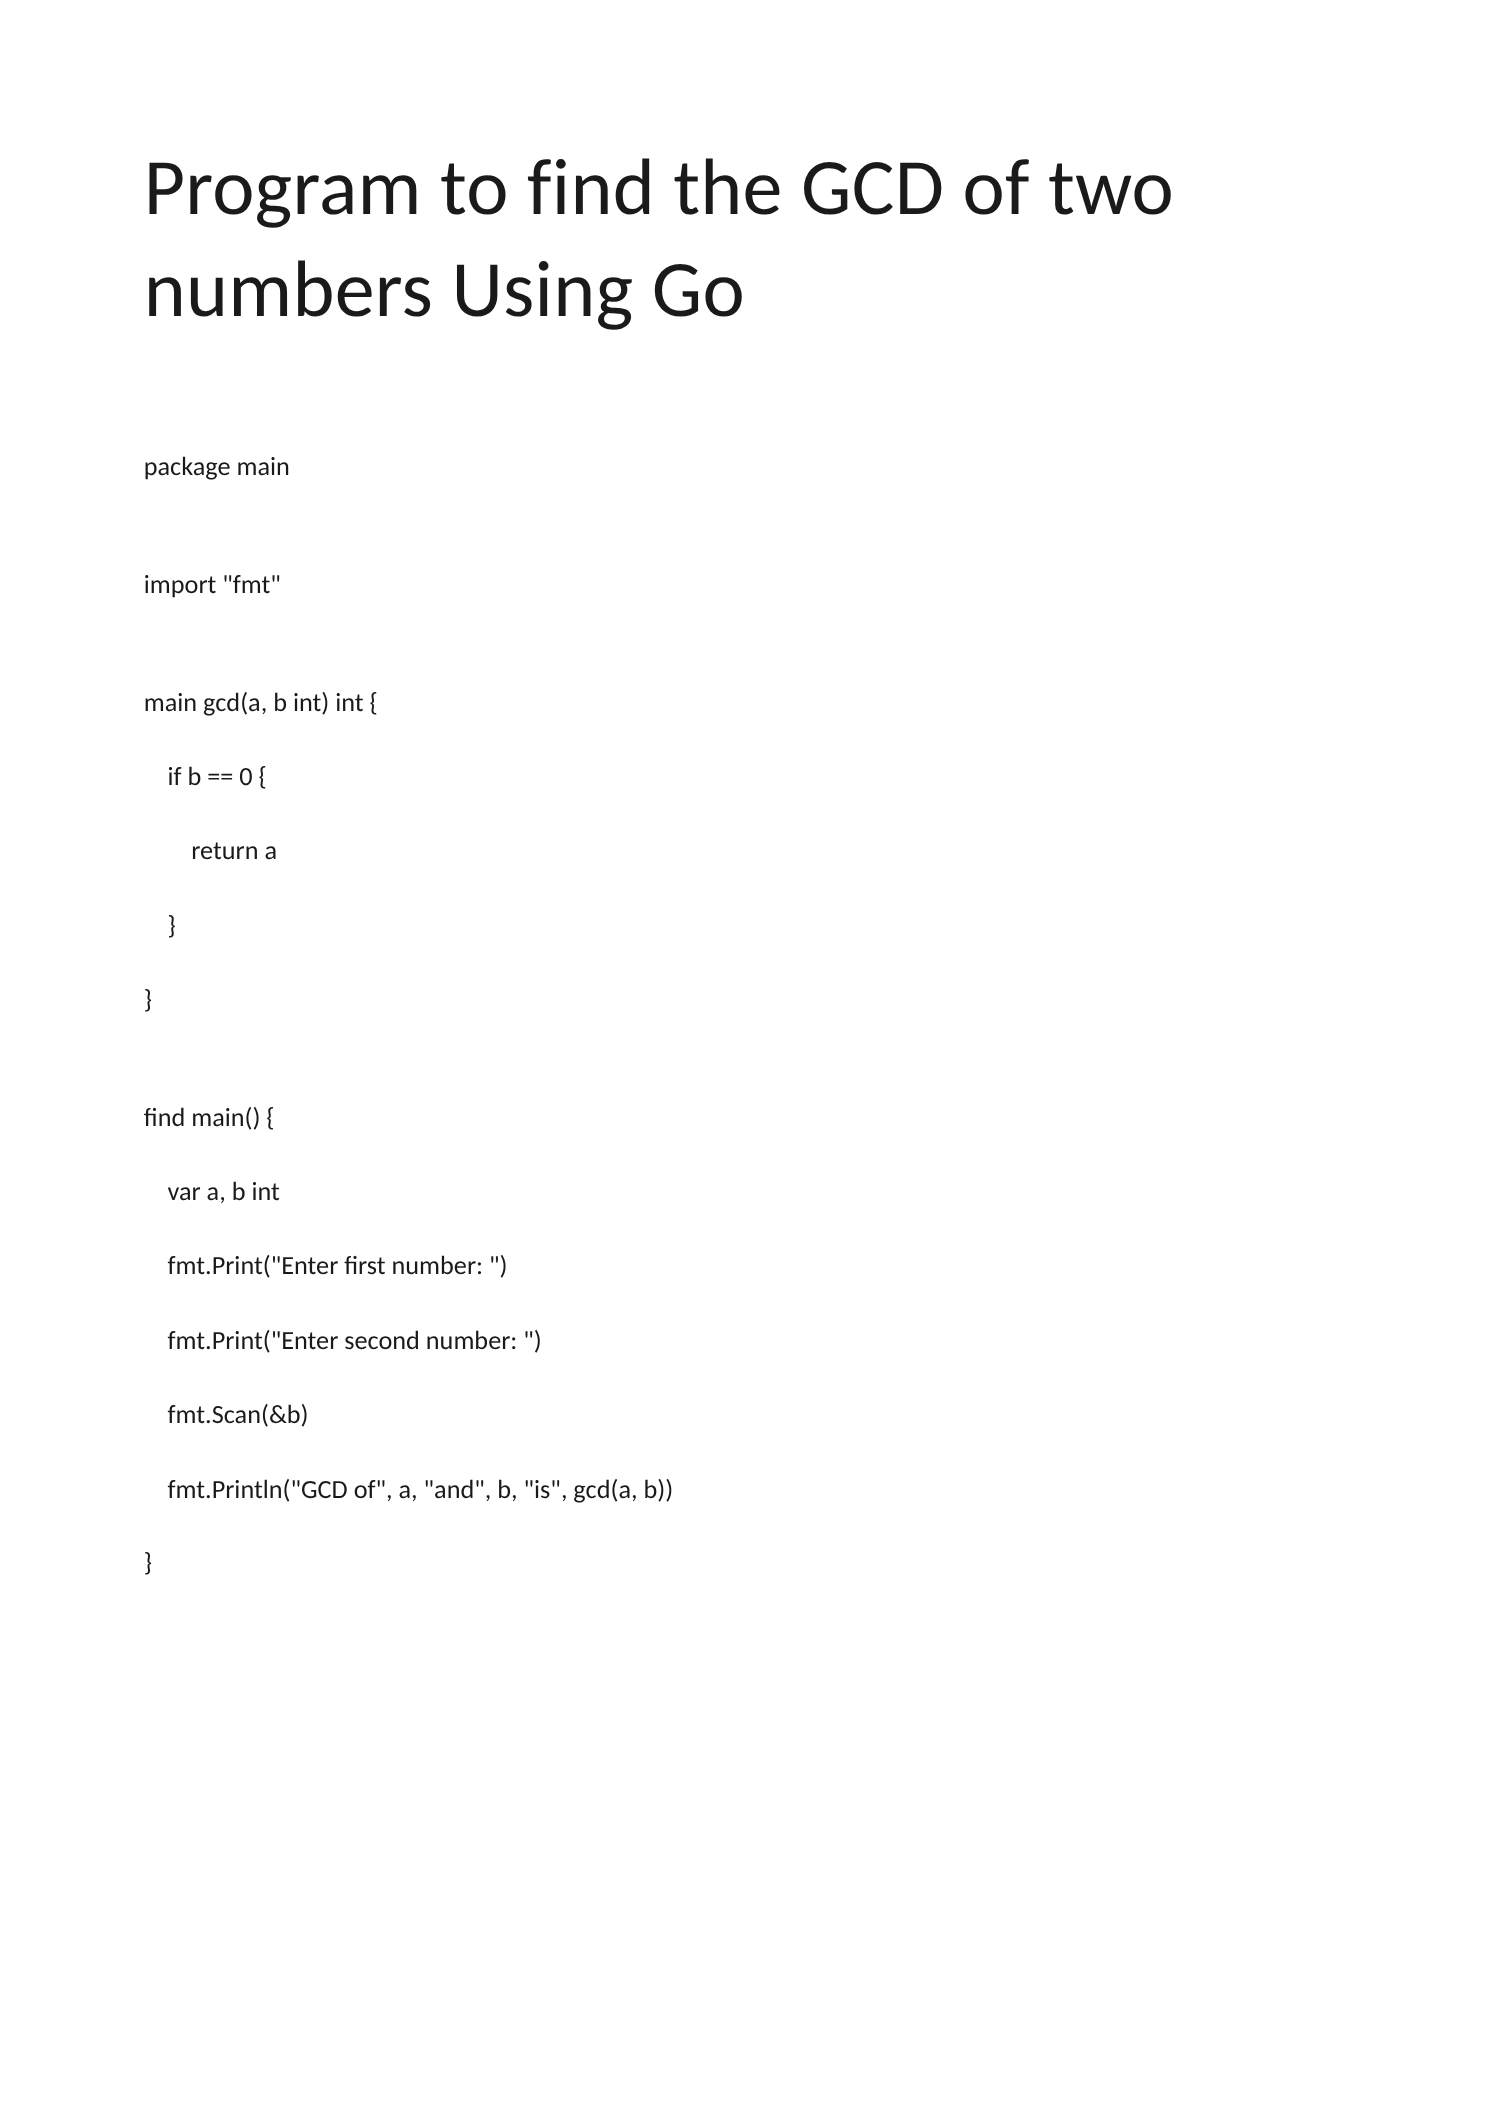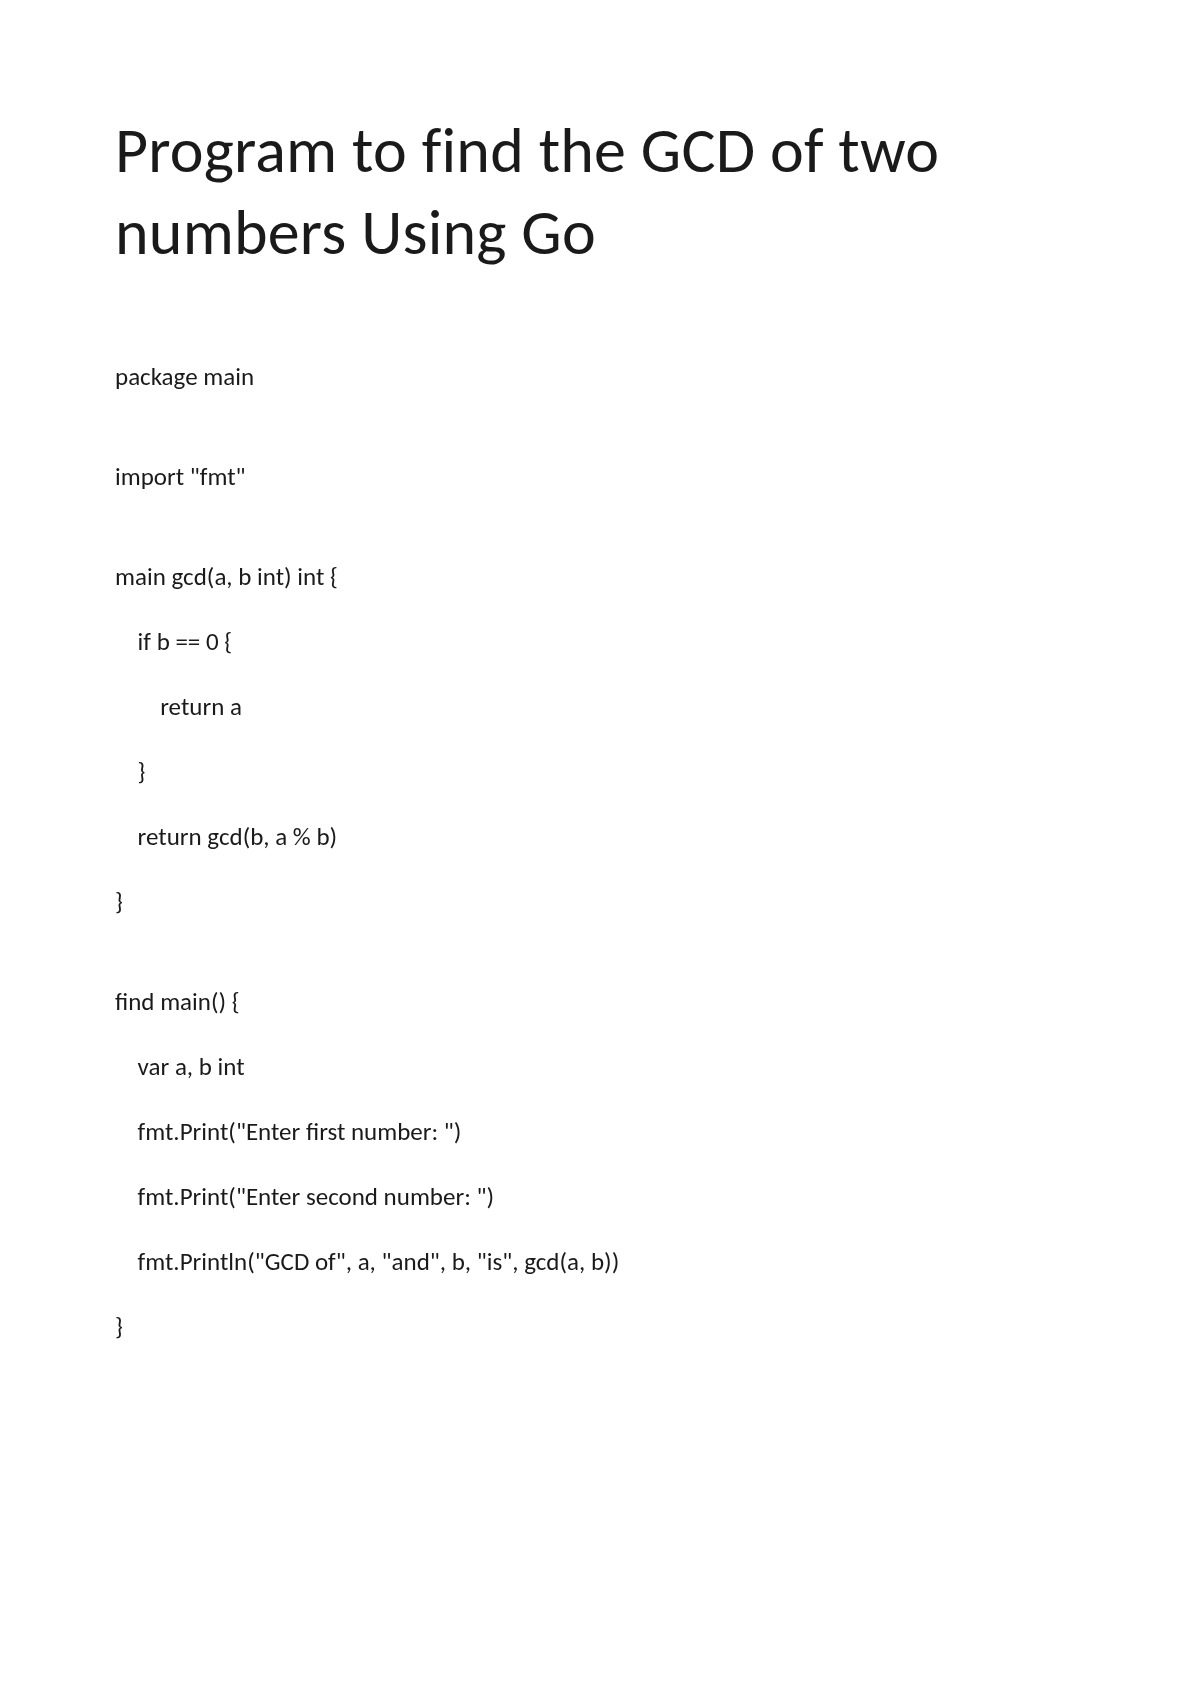--- a/index.html
+++ b/index.html
@@ -16,21 +16,21 @@
       padding: 110px 115px 0 115px;
     }
     .title {
       font-size: 64px;
       font-weight: 400;
       line-height: 1.28;
       letter-spacing: 0.2px;
       margin-bottom: 85px;
     }
     .code-block {
-      font-size: 25px;
+      font-size: 21px;
       line-height: 1.4;
     }
     .code-line {
       margin-bottom: 30px;
       white-space: pre;
     }
     .spacer {
       height: 35px;
     }
   </style>
@@ -41,22 +41,22 @@
 
 <div class="code-block">
   <div class="code-line">package main</div>
   <div class="spacer"></div>
   <div class="code-line">import "fmt"</div>
   <div class="spacer"></div>
   <div class="code-line">main gcd(a, b int) int {</div>
   <div class="code-line">    if b == 0 {</div>
   <div class="code-line">        return a</div>
   <div class="code-line">    }</div>
-  <div class="code-line">    return gcd(b, a % b)</div>
   <div class="code-line">}</div>
   <div class="spacer"></div>
   <div class="code-line">find main() {</div>
   <div class="code-line">    var a, b int</div>
   <div class="code-line">    fmt.Print("Enter first number: ")</div>
   <div class="code-line">    fmt.Print("Enter second number: ")</div>
+  <div class="code-line">    fmt.Scan(&amp;b)</div>
   <div class="code-line">    fmt.Println("GCD of", a, "and", b, "is", gcd(a, b))</div>
   <div class="code-line">}</div>
 </div>
 
 </body></html>

